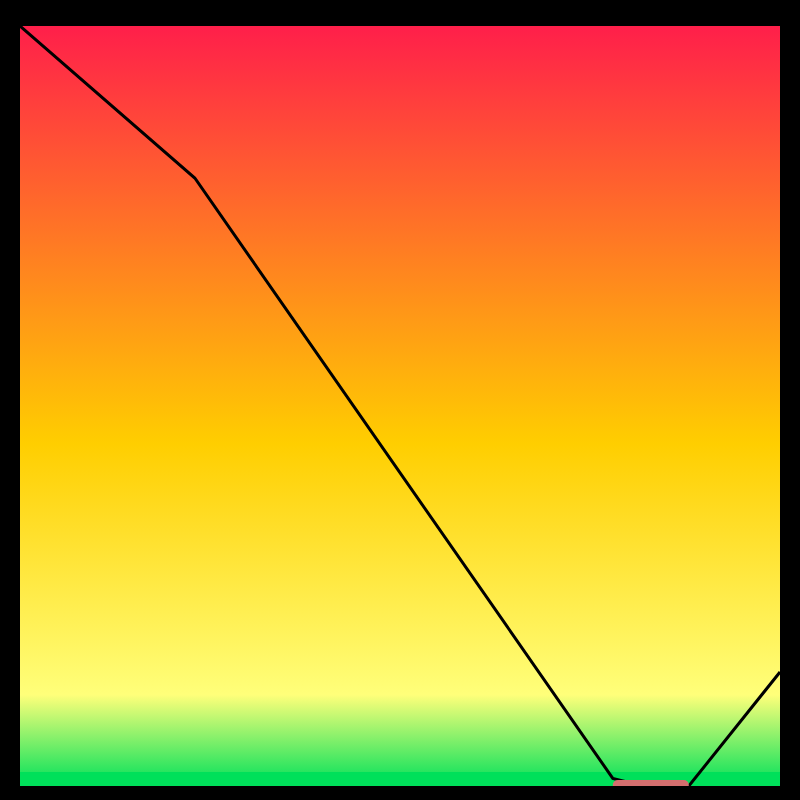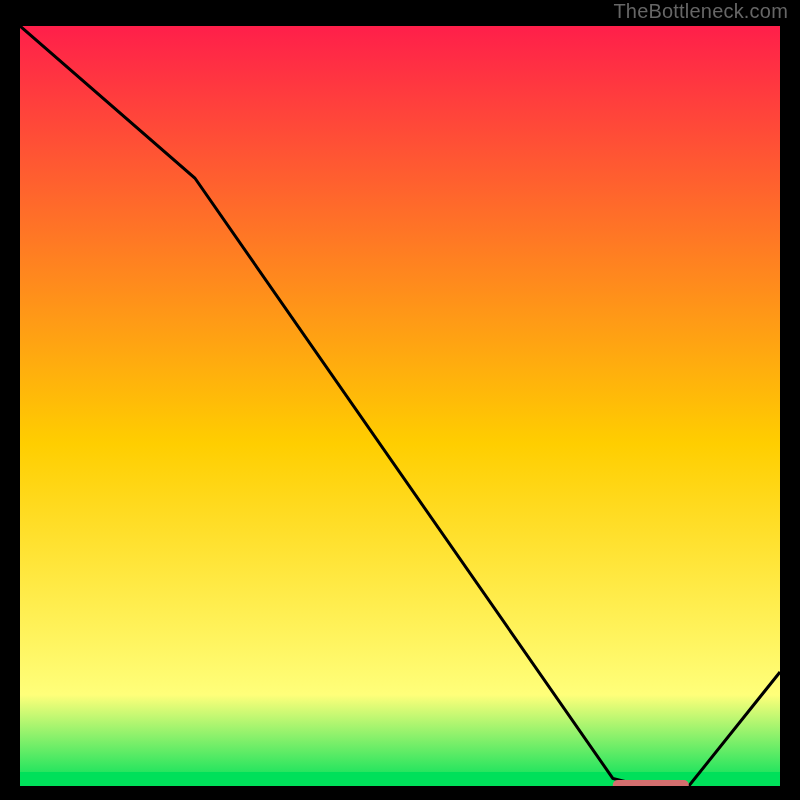--- a/index.html
+++ b/index.html
@@ -5,21 +5,20 @@
   html,body{margin:0;padding:0;width:800px;height:800px;background:#000;overflow:hidden}
   .root{position:relative;width:800px;height:800px;background:#000}
   .attrib{position:absolute;top:0;right:12px;color:#666;font:20px Arial,Helvetica,sans-serif;letter-spacing:.2px}
   .plot{position:absolute;left:20px;top:26px;width:760px;height:760px}
   .plot svg{display:block}
 </style>
 </head>
 <body>
 
 <div class="root">
-  <div class="attrib">TheBottleneck.com</div>
 
   <div class="plot">
     <svg viewBox="0 0 760 760" width="760" height="760">
       <defs>
         <linearGradient id="bg-grad" x1="0" y1="0" x2="0" y2="1">
           <stop offset="0%" stop-color="#ff1f4a"></stop>
           <stop offset="55%" stop-color="#ffce00"></stop>
           <stop offset="88%" stop-color="#ffff7a"></stop>
           <stop offset="100%" stop-color="#00e05a"></stop>
         </linearGradient>

